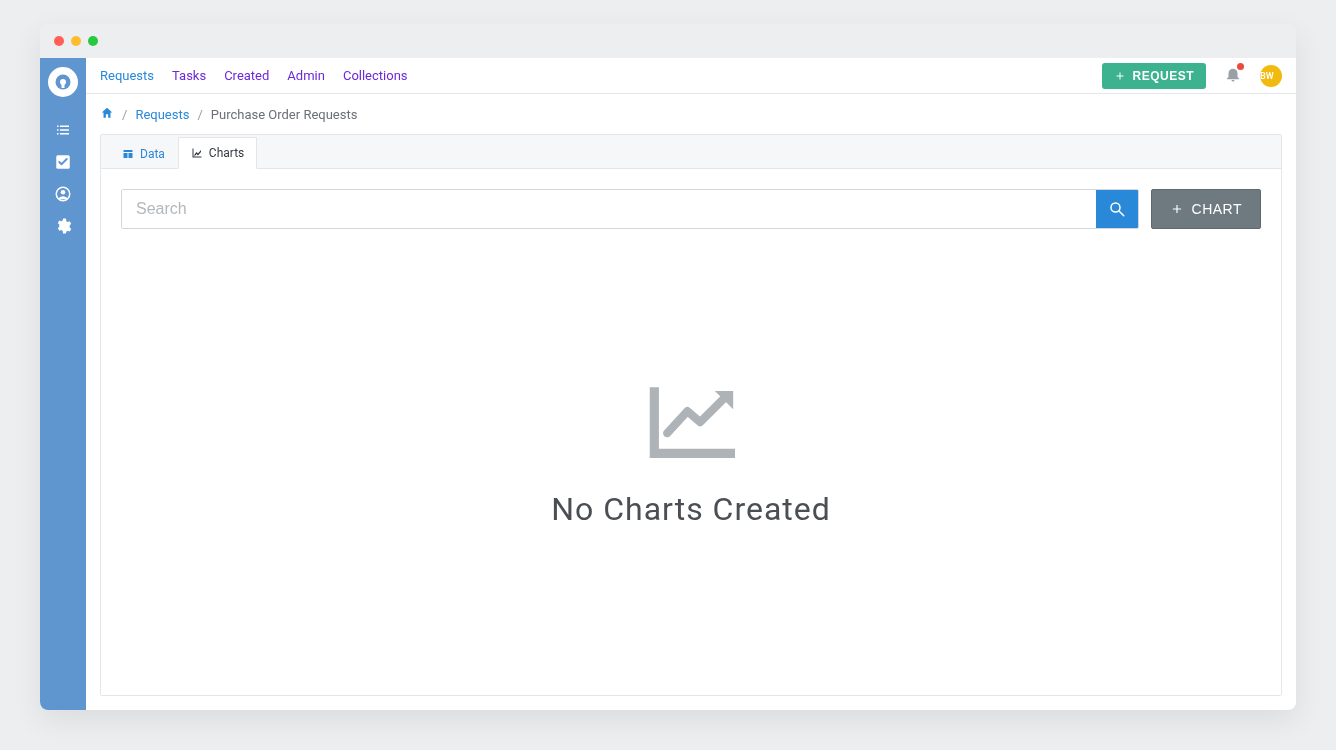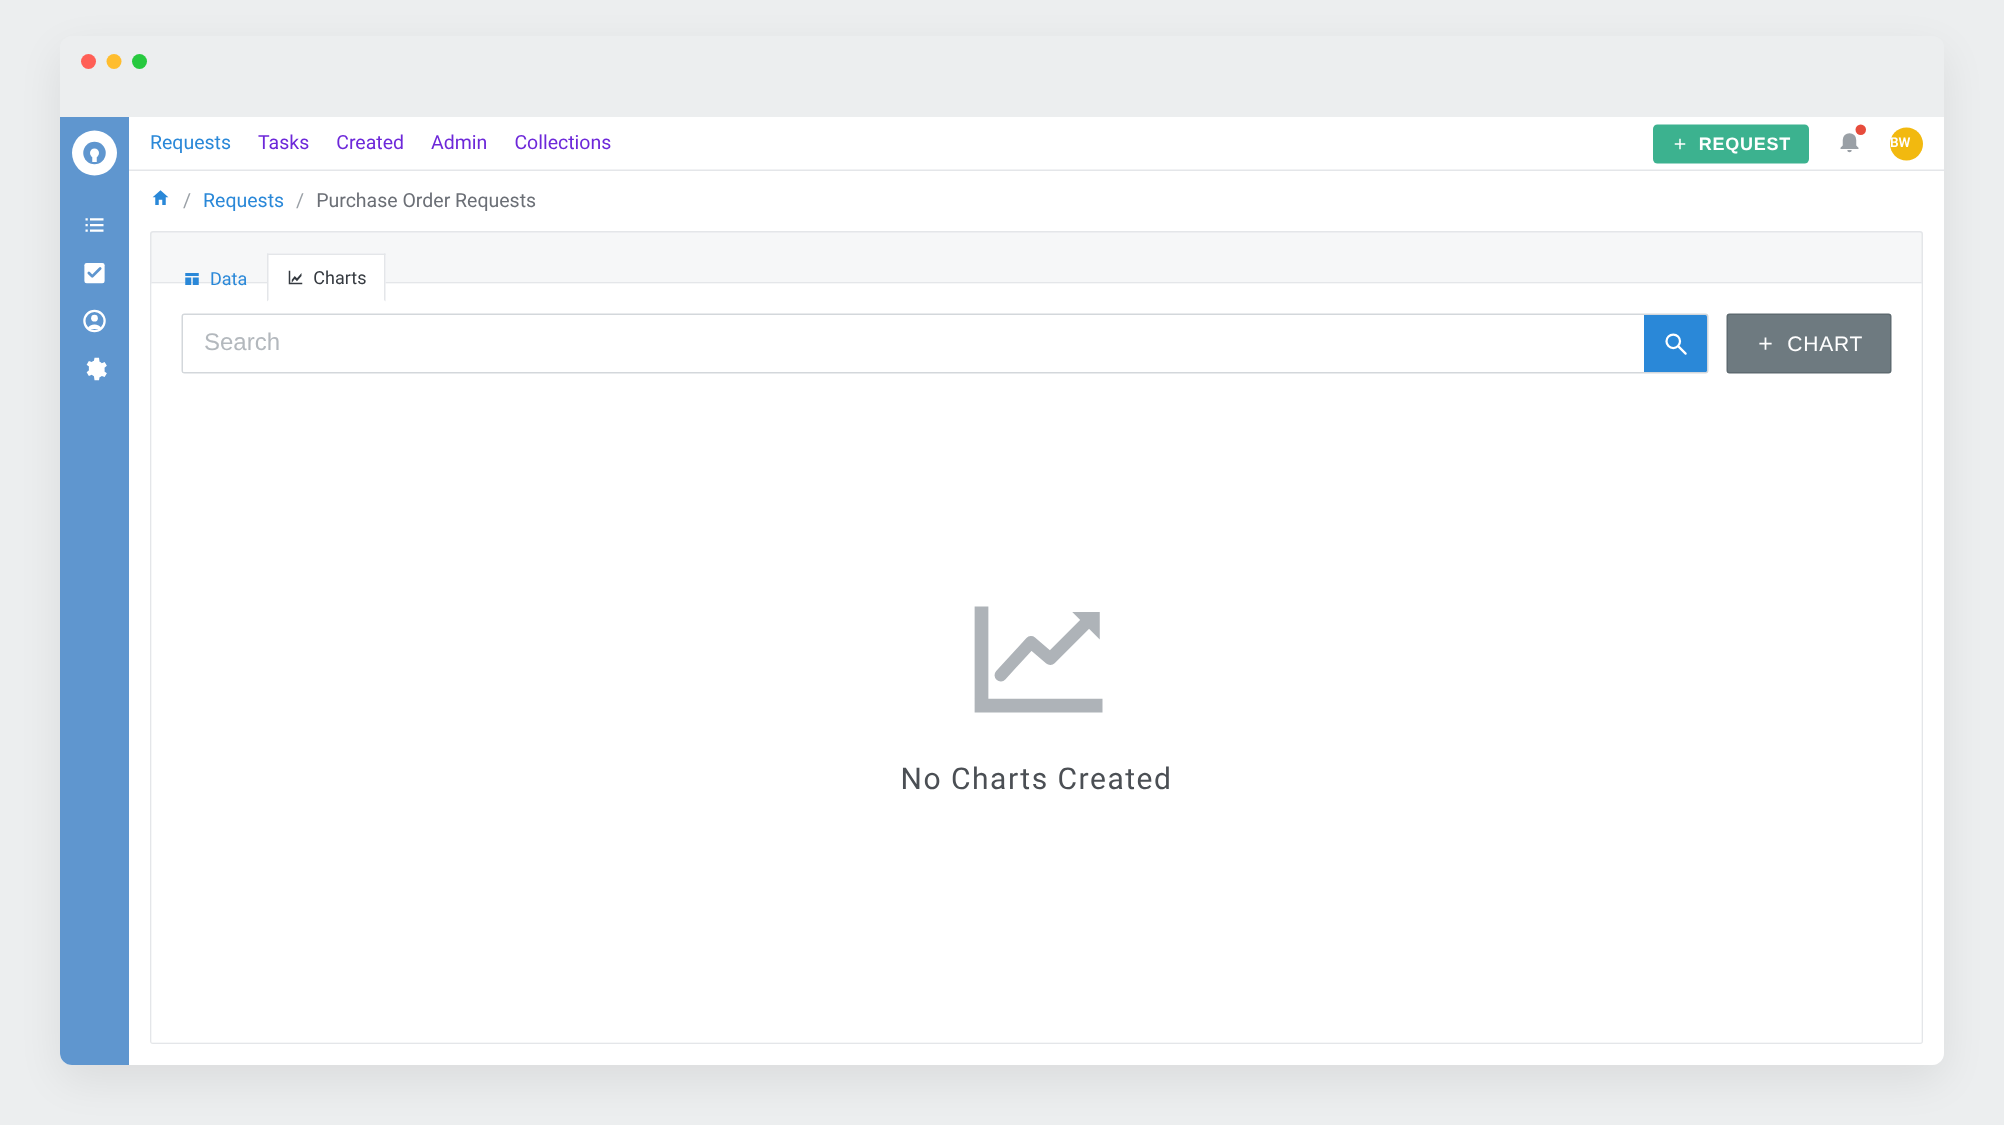--- a/index.html
+++ b/index.html
@@ -13,21 +13,20 @@
   }
   .browser-frame {
     width: 100%;
     height: 100%;
     background: #eceeef;
     border-radius: 8px;
     box-shadow: 0 10px 30px rgba(0,0,0,0.08);
     display: flex;
     flex-direction: column;
     overflow: hidden;
-    gap: 20px;
   }
   .titlebar {
     height: 34px;
     background: #eceeef;
     display: flex;
     align-items: center;
     padding-left: 14px;
     gap: 7px;
   }
   .tl-dot { width: 10px; height: 10px; border-radius: 50%; }
@@ -154,21 +153,21 @@
   }
   .tab {
     padding: 8px 12px;
     font-size: 12px;
     color:#6b6f76;
     display:inline-flex; align-items:center; gap:6px;
     cursor:pointer;
     border: 1px solid transparent;
     border-bottom: none;
     position: relative;
-    top: 13px;
+    top: 1px;
   }
   .tab svg { width:12px; height:12px; }
   .tab.inactive { color:#2a88d8; }
   .tab.active {
     background:#fff;
     border: 1px solid #e4e6e9;
     border-bottom: 1px solid #fff;
     color:#353a40;
     margin-top:40px;
   }
@@ -207,21 +206,21 @@
     border-radius:2px;
   }
 
   .empty {
     flex:1;
     display:flex; flex-direction:column; align-items:center; justify-content:center;
     color:#4b4f54;
     gap: 18px;
   }
   .empty svg { width: 110px; height: 96px; }
-  .empty-title { font-size: 20px; letter-spacing: 1px; color:#4b4f54; }
+  .empty-title { font-size: 32px; letter-spacing: 1px; color:#4b4f54; }
 </style>
 </head>
 <body>
 
 <div class="browser-frame">
   <div class="titlebar">
     <div class="tl-dot tl-red"></div>
     <div class="tl-dot tl-yellow"></div>
     <div class="tl-dot tl-green"></div>
   </div>

